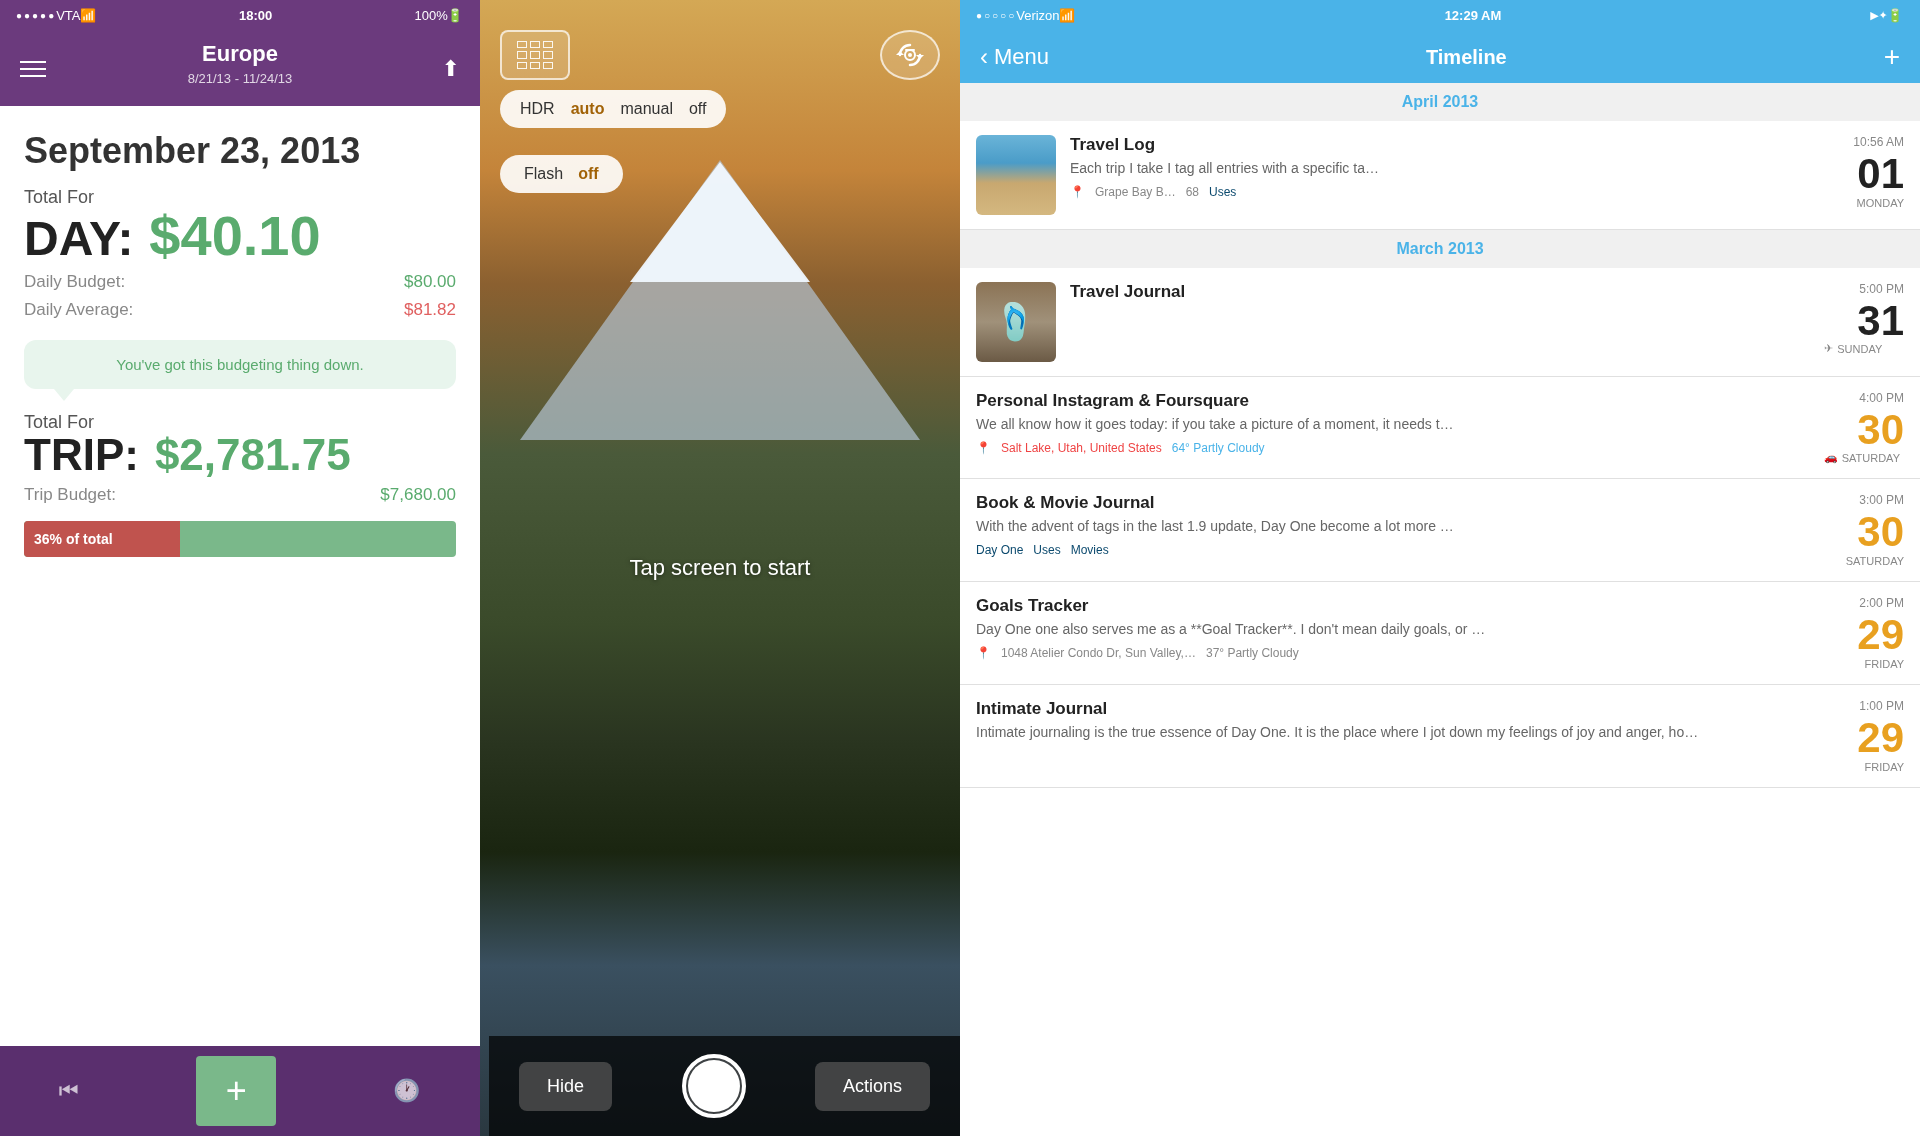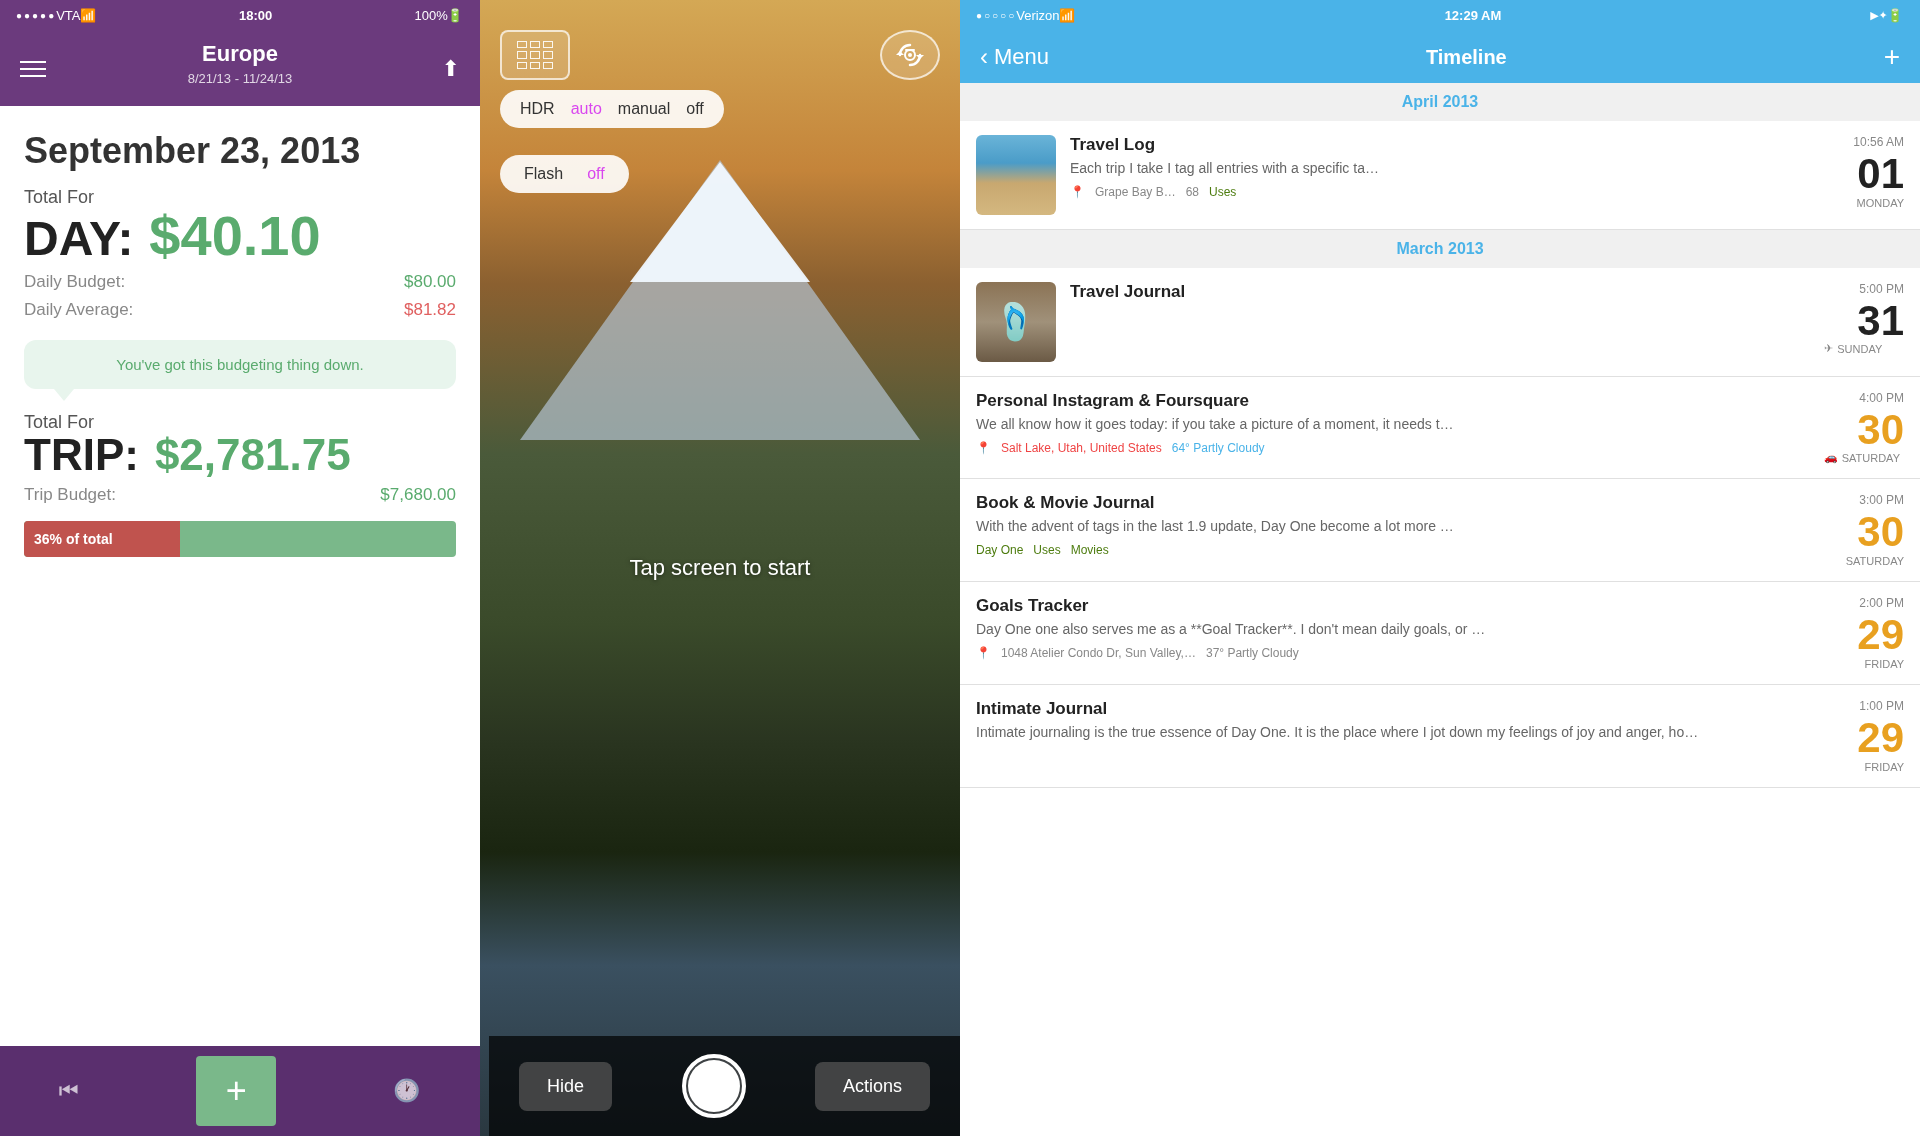--- a/index.html
+++ b/index.html
@@ -197,34 +197,34 @@
     .p2-pill {
       background: rgba(255,255,255,0.9);
       border-radius: 30px;
       padding: 10px 20px;
       display: inline-flex;
       align-items: center;
       gap: 16px;
       font-size: 16px;
       color: #333;
     }
-    .p2-pill-selected { font-weight: 400; color: #d946ef; }
+    .p2-pill-selected { font-weight: 700; color: #a16207; }
 
     .p2-flash-row {
       position: absolute;
       top: 155px;
       left: 20px;
     }
     .p2-flash-pill {
       background: rgba(255,255,255,0.9);
       border-radius: 30px;
       padding: 10px 24px;
       display: inline-flex;
       align-items: center;
-      gap: 24px;
+      gap: 15px;
       font-size: 16px;
       color: #333;
     }
 
     .p2-tap-text {
       position: absolute;
       top: 50%;
       left: 50%;
       transform: translate(-50%, -50%);
       color: white;
@@ -343,21 +343,21 @@
     .p3-entry-content { flex: 1; min-width: 0; }
     .p3-entry-title { font-size: 17px; font-weight: 700; color: #222; margin-bottom: 4px; }
     .p3-entry-text { font-size: 14px; color: #666; line-height: 1.4; margin-bottom: 6px; }
     .p3-entry-meta {
       display: flex;
       align-items: center;
       gap: 10px;
       font-size: 12px;
       color: #888;
     }
-    .p3-tag { color: #4d7c0f; font-weight: 500; }
+    .p3-tag { color: #0c4a6e; font-weight: 500; }
 
     .p3-entry-right {
       text-align: right;
       flex-shrink: 0;
       min-width: 80px;
     }
     .p3-time { font-size: 12px; color: #888; margin-bottom: 4px; }
     .p3-day-num { font-size: 42px; font-weight: 700; color: #222; line-height: 1; }
     .p3-day-num-yellow { color: #e8a020; }
     .p3-day-name { font-size: 11px; color: #888; text-transform: uppercase; margin-top: 2px; }

